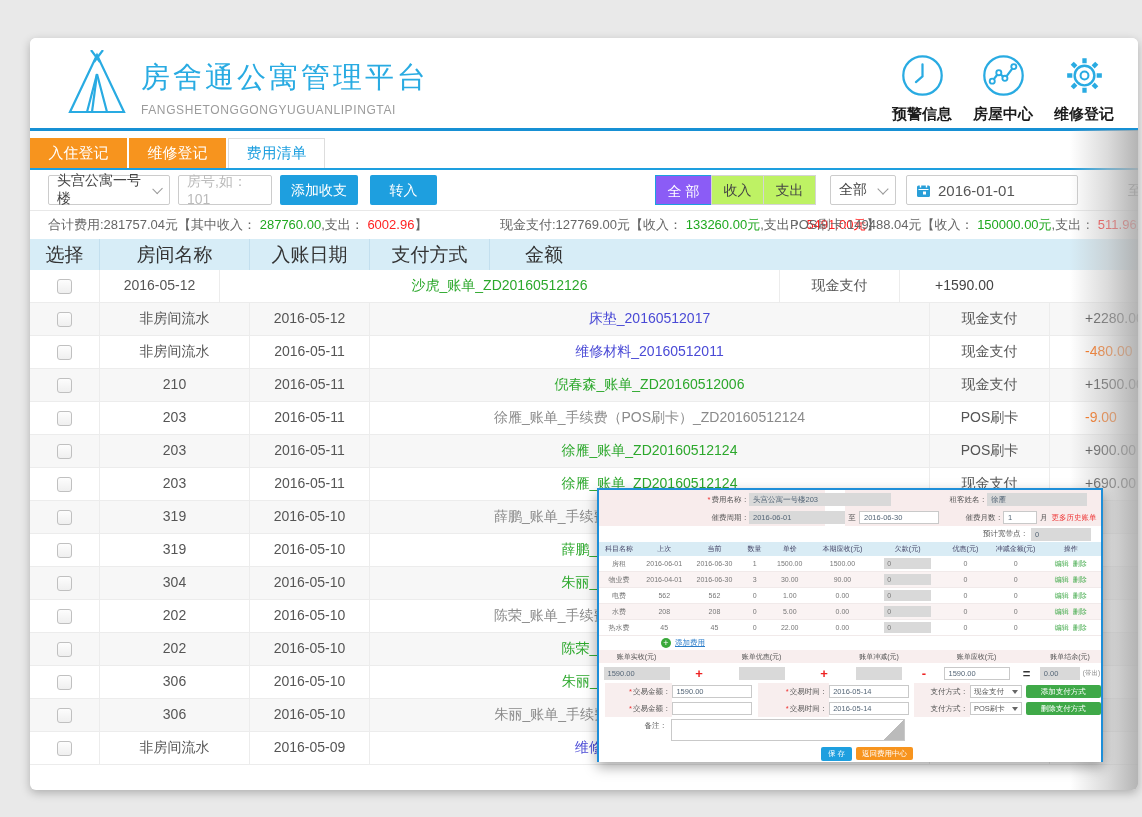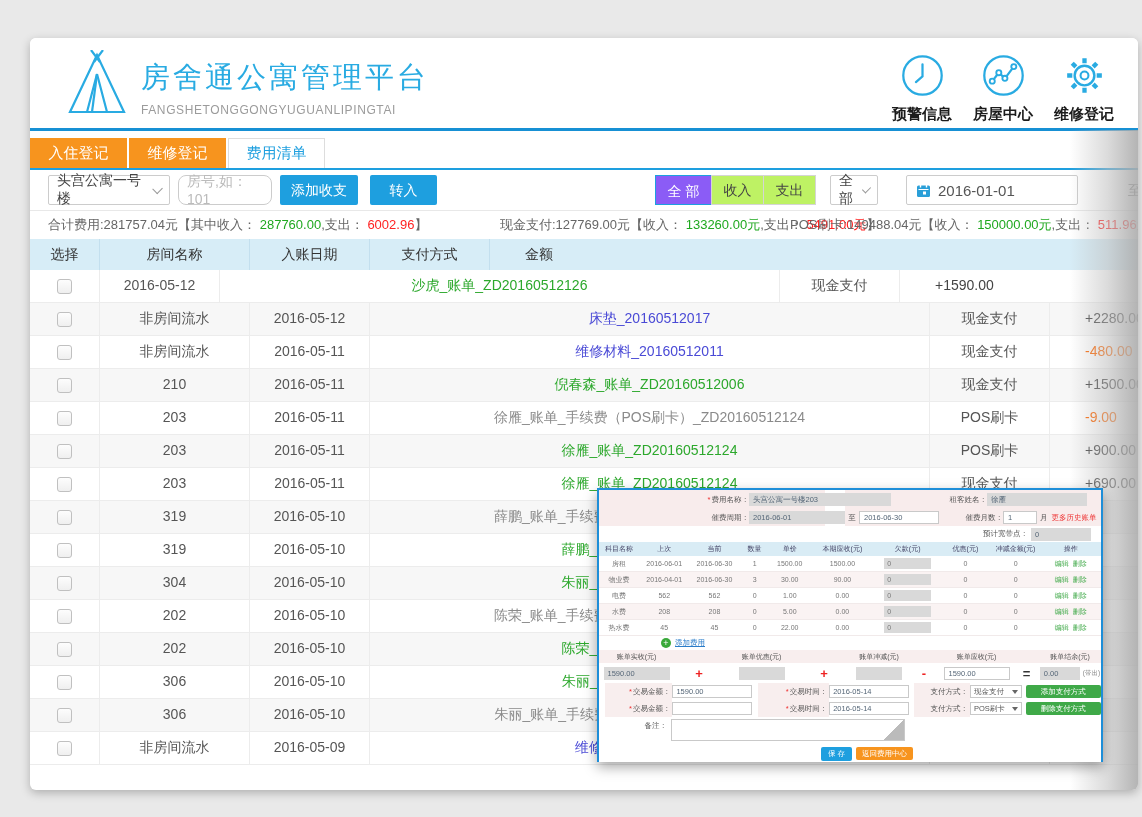--- a/index.html
+++ b/index.html
@@ -22,35 +22,35 @@
   .tabbar{height:39px;box-sizing:border-box;padding:7px 0 0 0;border-bottom:2px solid #1e9fdf;display:flex;gap:2px;background:#fff;}
   .tab{width:97px;height:30px;line-height:30px;text-align:center;font-size:15px;background:#f7941e;color:#fff;cursor:pointer;}
   .tab.active{background:#fff;color:#1e9fdf;border:1px solid #ddd;border-bottom:none;box-sizing:border-box;line-height:28px;}
   
   .filterbar{position:relative;height:40px;background:#fff;font-size:14px;}
   .fabs{position:absolute;top:5px;height:30px;box-sizing:border-box;}
   .fselect{border:1px solid #ccc;border-radius:2px;display:flex;align-items:center;justify-content:space-between;
            padding:0 8px;color:#444;background:#fff;cursor:pointer;}
   .chev{width:7px;height:7px;border-right:1.5px solid #999;border-bottom:1.5px solid #999;transform:rotate(45deg);
         display:inline-block;margin:-3px 0 0 8px;}
-  .finput{border:1px solid #ccc;border-radius:8px;display:flex;align-items:center;padding:0 8px;background:#fff;}
+  .finput{border:1px solid #ccc;border-radius:2px;display:flex;align-items:center;padding:0 8px;background:#fff;}
   .ph{color:#bbb;}
   .fbtn{background:#1e9fdf;color:#fff;text-align:center;line-height:30px;border-radius:2px;cursor:pointer;}
   .seg{display:flex;}
   .seg-item{width:53px;height:30px;line-height:28px;text-align:center;border:1px solid #d5d5d5;box-sizing:border-box;
             color:#444;background:#bef264;cursor:pointer;margin-left:-1px;}
   .seg-item.on{width:57px;background:#8b5cf6;color:#fff;border-color:#1e9fdf;line-height:30px;margin-left:0;}
   .datebox{border:1px solid #ccc;border-radius:2px;display:flex;align-items:center;gap:7px;padding:0 9px;color:#555;font-size:15px;cursor:pointer;}
   .tolabel{position:absolute;top:12px;left:1098px;color:#555;font-size:14px;}
   
   .summary{position:relative;height:28px;border-top:1px solid #e8e8e8;font-size:13px;color:#666;background:#fff;}
   .sseg{position:absolute;top:0;line-height:27px;white-space:nowrap;}
   .sgreen{color:#1fa81f;} .sred{color:#f22;}
   
-  .thead{display:flex;height:31px;background:#d7edf7;font-size:14px;color:#333;}
+  .thead{display:flex;height:31px;background:#d7edf7;font-size:19px;color:#333;}
   .thead .cell{line-height:31px;border-right:1px solid #c3dfee;}
   .cell{box-sizing:border-box;text-align:center;overflow:hidden;white-space:nowrap;}
   .c0{width:70px;} .c1{width:150px;} .c2{width:120px;} .c3{width:560px;} .c4{width:120px;}
   .c5{flex:1;text-align:left;padding-left:35px;border-right:none !important;}
   .trow{display:flex;height:32px;border-bottom:1px solid #ececec;font-size:14px;color:#555;background:#fff;}
   .trow.alt{background:#f7f7f7;}
   .trow .cell{line-height:31px;border-right:1px solid #ececec;}
   .link-green{color:#2ca82c;cursor:pointer;} .link-blue{color:#4a4ad6;cursor:pointer;} .link-gray{color:#8a8a8a;}
   .amt-pos{color:#444;} .amt-neg{color:#f60;}
   .checkbox{display:inline-block;width:13px;height:13px;border:1px solid #c0c0c0;border-radius:3px;
@@ -166,21 +166,21 @@
       <div class="fabs finput" style="left:148px;width:94px;">
         <span class="ph">房号,如：101</span>
       </div>
       <div class="fabs fbtn" style="left:250px;width:78px;">添加收支</div>
       <div class="fabs fbtn" style="left:340px;width:67px;">转入</div>
       <div class="fabs seg" style="left:625px;">
         <div class="seg-item on">全 部</div>
         <div class="seg-item">收入</div>
         <div class="seg-item">支出</div>
       </div>
-      <div class="fabs fselect" style="left:800px;width:48px;">
+      <div class="fabs fselect" style="left:800px;width:66px;">
         <span>全部</span>
           <i class="chev"></i>
       </div>
       <div class="fabs datebox" style="left:876px;width:172px;">
         <svg width="15" height="15" viewBox="0 0 15 15">
           <rect x="1" y="2.5" width="13" height="11.5" rx="1.5" fill="#2a9fd8"></rect>
           <line x1="4.5" y1="0.5" x2="4.5" y2="4.5" stroke="#fff" stroke-width="1.4"></line>
           <line x1="10.5" y1="0.5" x2="10.5" y2="4.5" stroke="#fff" stroke-width="1.4"></line>
           <line x1="2.5" y1="6.5" x2="12.5" y2="6.5" stroke="#fff" stroke-width="1.2"></line>
           <rect x="7" y="8.5" width="3" height="3" fill="#fff"></rect>

